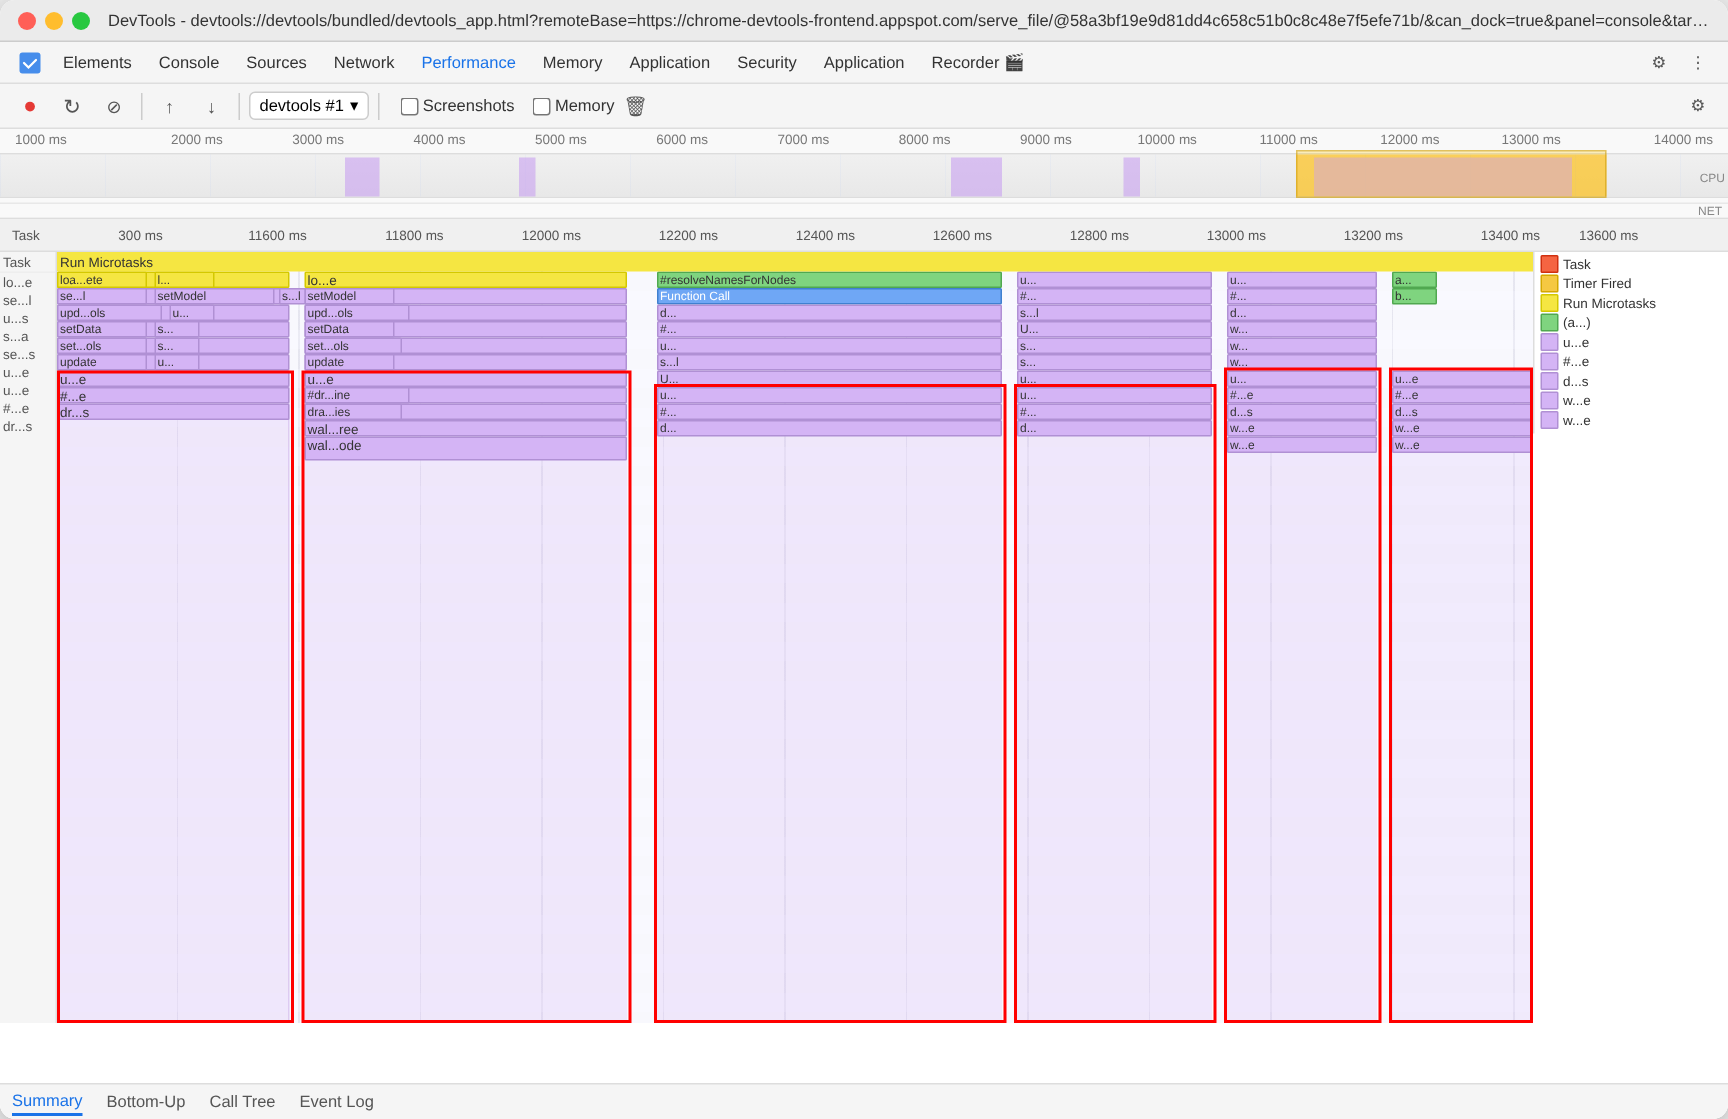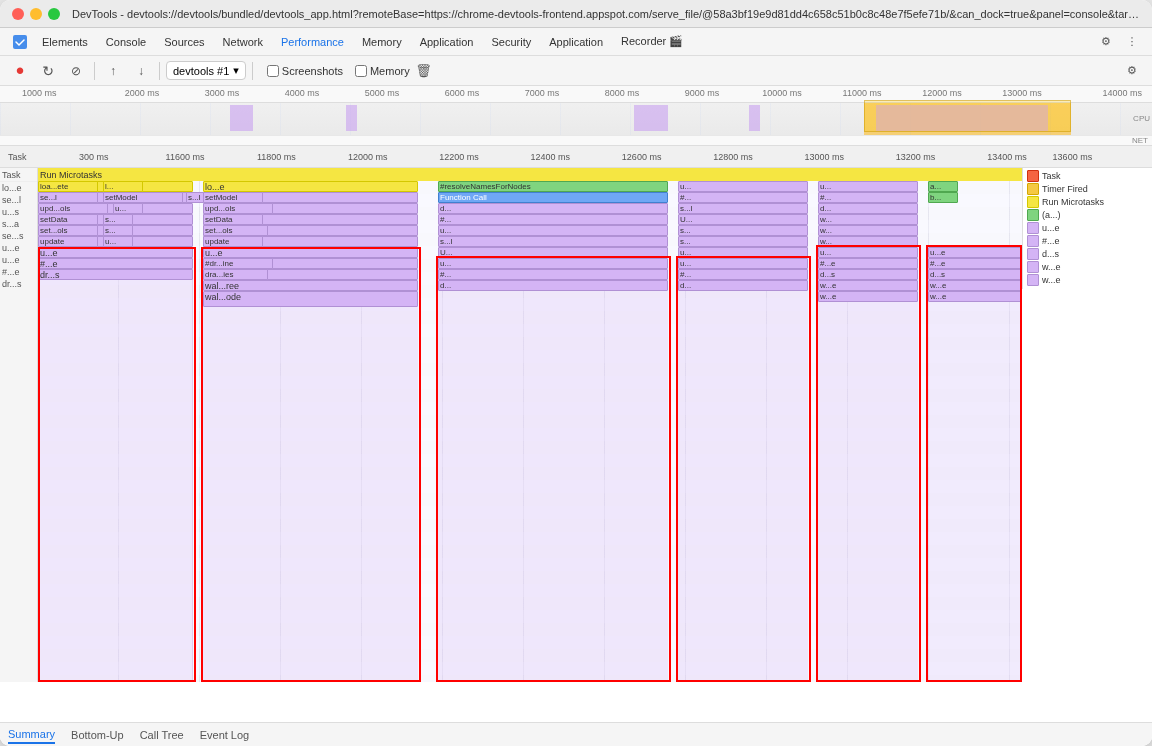--- a/index.html
+++ b/index.html
@@ -324,38 +324,38 @@
       <label>Memory</label>
     </div>
     <div class="trash-btn">🗑</div>
     <div class="menu-spacer"></div>
     <div class="menu-icon-btn">⚙</div>
   </div>
 
   <div class="main-content">
 
     <div class="timeline-overview">
-      <div style="position:absolute;top:2px;left:12px;right:0;display:flex;padding:0 10px;">
+      <div style="position:absolute;top:2px;left:0;right:0;display:flex;padding:0 10px;">
         <span style="font-size:9px;color:#777;flex:1;text-align:left">1000 ms</span>
         <span style="font-size:9px;color:#777;flex:1;text-align:center">2000 ms</span>
         <span style="font-size:9px;color:#777;flex:1;text-align:center">3000 ms</span>
         <span style="font-size:9px;color:#777;flex:1;text-align:center">4000 ms</span>
         <span style="font-size:9px;color:#777;flex:1;text-align:center">5000 ms</span>
         <span style="font-size:9px;color:#777;flex:1;text-align:center">6000 ms</span>
         <span style="font-size:9px;color:#777;flex:1;text-align:center">7000 ms</span>
         <span style="font-size:9px;color:#777;flex:1;text-align:center">8000 ms</span>
         <span style="font-size:9px;color:#777;flex:1;text-align:center">9000 ms</span>
         <span style="font-size:9px;color:#777;flex:1;text-align:center">10000 ms</span>
         <span style="font-size:9px;color:#777;flex:1;text-align:center">11000 ms</span>
         <span style="font-size:9px;color:#777;flex:1;text-align:center">12000 ms</span>
         <span style="font-size:9px;color:#777;flex:1;text-align:center">13000 ms</span>
         <span style="font-size:9px;color:#777;flex:1;text-align:right">14000 ms</span>
       </div>
 
-      <div style="position:absolute;top:16px;left:0;right:0;height:44px;background:linear-gradient(to bottom, #f0f0f0, #e8e8e8);border-top:1px solid #ddd;border-bottom:1px solid #ddd;">
+      <div style="position:absolute;top:16px;left:0;right:0;height:30px;background:linear-gradient(to bottom, #f0f0f0, #e8e8e8);border-top:1px solid #ddd;border-bottom:1px solid #ddd;">
 
         <div style="position:absolute;top:0;left:75%;width:18%;height:100%;background:rgba(255,180,0,0.5);"></div>
         <div style="position:absolute;top:0;left:0;right:0;height:100%;background:repeating-linear-gradient(90deg, rgba(100,150,255,0.05) 0, rgba(100,150,255,0.05) 1px, transparent 1px, transparent 70px);"></div>
 
         <div style="position:absolute;top:2px;left:20%;width:2%;height:26px;background:rgba(200,160,240,0.6);"></div>
         <div style="position:absolute;top:2px;left:30%;width:1%;height:26px;background:rgba(200,160,240,0.6);"></div>
         <div style="position:absolute;top:2px;left:55%;width:3%;height:26px;background:rgba(200,160,240,0.6);"></div>
         <div style="position:absolute;top:2px;left:65%;width:1%;height:26px;background:rgba(200,160,240,0.6);"></div>
         <div style="position:absolute;top:2px;left:76%;width:15%;height:26px;background:rgba(210,170,245,0.7);"></div>
         <div style="position:absolute;top:2px;right:2px;height:26px;display:flex;align-items:center;">

